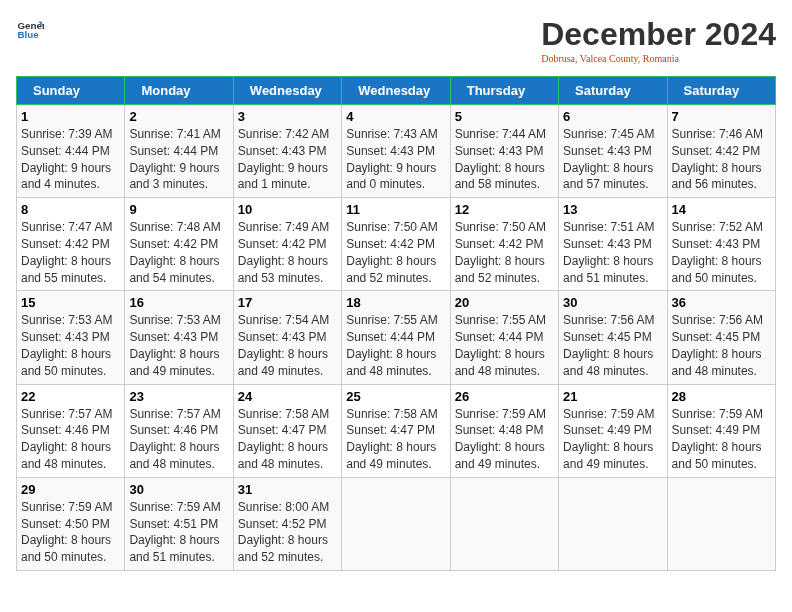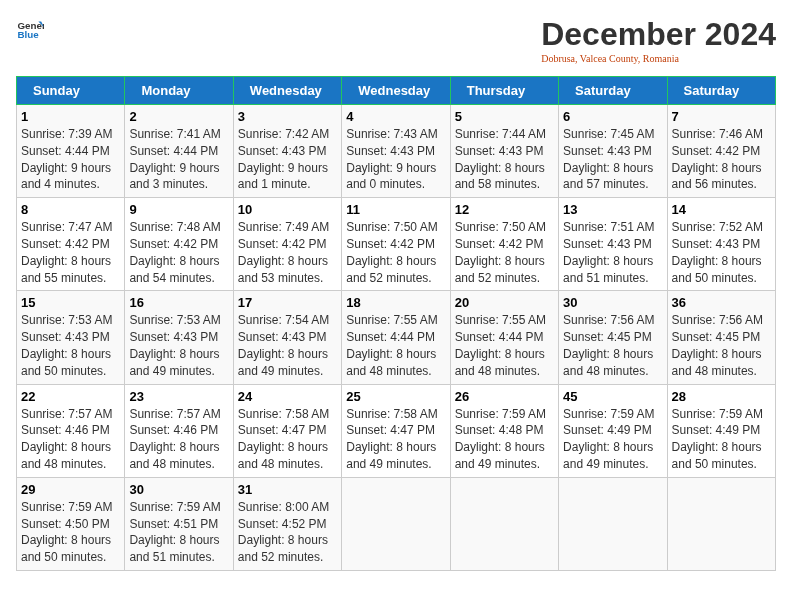--- a/index.html
+++ b/index.html
@@ -213,21 +213,21 @@
         </td>
         <td>
           <div class="day-num">25</div>
           <div class="day-detail">Sunrise: 7:58 AM<br>Sunset: 4:47 PM<br>Daylight: 8 hours and 49 minutes.</div>
         </td>
         <td>
           <div class="day-num">26</div>
           <div class="day-detail">Sunrise: 7:59 AM<br>Sunset: 4:48 PM<br>Daylight: 8 hours and 49 minutes.</div>
         </td>
         <td>
-          <div class="day-num">45</div>
+          <div class="day-num">21</div>
           <div class="day-detail">Sunrise: 7:59 AM<br>Sunset: 4:49 PM<br>Daylight: 8 hours and 49 minutes.</div>
         </td>
         <td>
           <div class="day-num">28</div>
           <div class="day-detail">Sunrise: 7:59 AM<br>Sunset: 4:49 PM<br>Daylight: 8 hours and 50 minutes.</div>
         </td>
       </tr>
       <tr>
         <td>
           <div class="day-num">29</div>

